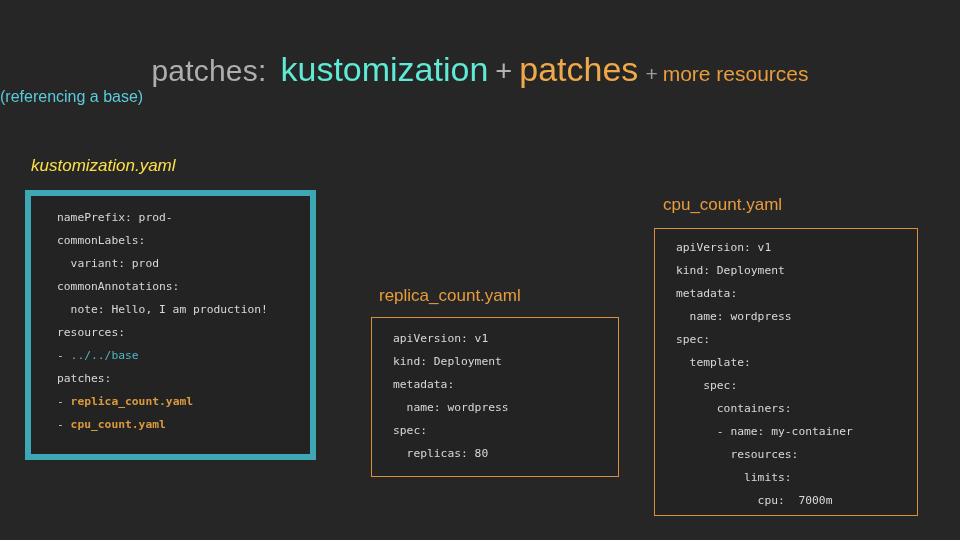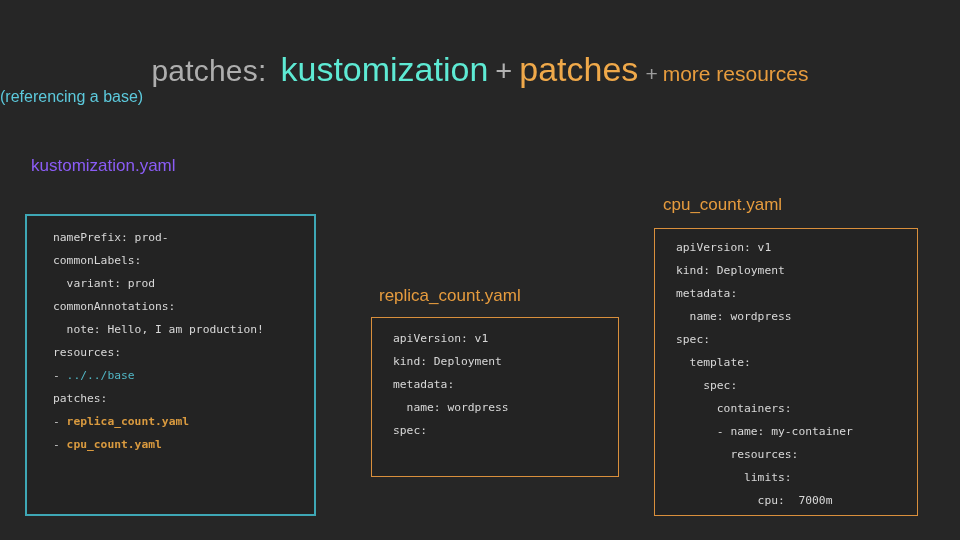--- a/index.html
+++ b/index.html
@@ -88,23 +88,22 @@
     color: #d8d8d8;
     white-space: pre;
   }
   .code .tok-teal  { color: #51b6c4; font-weight: normal; }
   .code .tok-amber { color: #d99a3f; font-weight: bold; }
   .code .tok-dim   { color: #c9c9c9; }
 
   
   #label-kustomization { left: 31px;  top: 156px; color: #5cc9dc; }
   #box-kustomization {
-    left: 25px; top: 190px; width: 291px; height: 302px;
-    border: 2px solid #a3a3a3;
-    margin-top: 24px;
+    left: 25px; top: 190px; width: 291px; height: 270px;
+    border: 6px solid #a3a3a3;
   }
   #box-kustomization .code { position: absolute; left: 26px; top: 10px; }
 
   
   #label-replica { left: 379px; top: 286px; color: #e79c3e; }
   #box-replica {
     left: 371px; top: 317px; width: 248px; height: 160px;
     border: 1px solid #d98f3c;
   }
   #box-replica .code { position: absolute; left: 21px; top: 9px; }
@@ -118,26 +117,26 @@
   #box-cpu .code { position: absolute; left: 21px; top: 7px; }
 </style>
 </head>
 <body style="background: rgb(38, 38, 38);">
 
 <div class="heading">
   <span class="h-overlay">patches:</span><span class="h-gap"></span><span class="h-kustomization">kustomization</span><span class="h-plus">+</span><span class="h-patches">patches</span><span class="h-plus2">+</span><span class="h-more">more resources</span>
 </div>
 <div class="subheading">(referencing a base)</div>
 
-<div class="card-label" id="label-kustomization" style="color: #8b5cf6;">kustomization.yaml</div>
+<div class="card-label" id="label-kustomization" style="color: #fde047; font-style: italic;">kustomization.yaml</div>
 <div class="card-box" id="box-kustomization" style="border-color: rgb(62, 167, 181);">
   <div class="code"><div><span>namePrefix: prod-</span></div><div><span>commonLabels:</span></div><div><span>  variant: prod</span></div><div><span>commonAnnotations:</span></div><div><span>  note: Hello, I am production!</span></div><div><span>resources:</span></div><div><span class="tok-dim">- </span><span class="tok-teal">../../base</span></div><div><span>patches:</span></div><div><span class="tok-dim">- </span><span class="tok-amber">replica_count.yaml</span></div><div><span class="tok-dim">- </span><span class="tok-amber">cpu_count.yaml</span></div></div>
 </div>
 
 <div class="card-label" id="label-replica" style="color: rgb(231, 156, 62);">replica_count.yaml</div>
 <div class="card-box" id="box-replica" style="border-color: rgb(217, 143, 60);">
-  <div class="code"><div><span>apiVersion: v1</span></div><div><span>kind: Deployment</span></div><div><span>metadata:</span></div><div><span>  name: wordpress</span></div><div><span>spec:</span></div></div>
+  <div class="code"><div><span>apiVersion: v1</span></div><div><span>kind: Deployment</span></div><div><span>metadata:</span></div><div><span>  name: wordpress</span></div><div><span>spec:</span></div><div><span>  replicas: 80</span></div></div>
 </div>
 
 <div class="card-label" id="label-cpu" style="color: rgb(231, 156, 62);">cpu_count.yaml</div>
 <div class="card-box" id="box-cpu" style="border-color: rgb(217, 143, 60);">
   <div class="code"><div><span>apiVersion: v1</span></div><div><span>kind: Deployment</span></div><div><span>metadata:</span></div><div><span>  name: wordpress</span></div><div><span>spec:</span></div><div><span>  template:</span></div><div><span>    spec:</span></div><div><span>      containers:</span></div><div><span>      - name: my-container</span></div><div><span>        resources:</span></div><div><span>          limits:</span></div><div><span>            cpu:  7000m</span></div></div>
 </div>
 
 </body></html>

